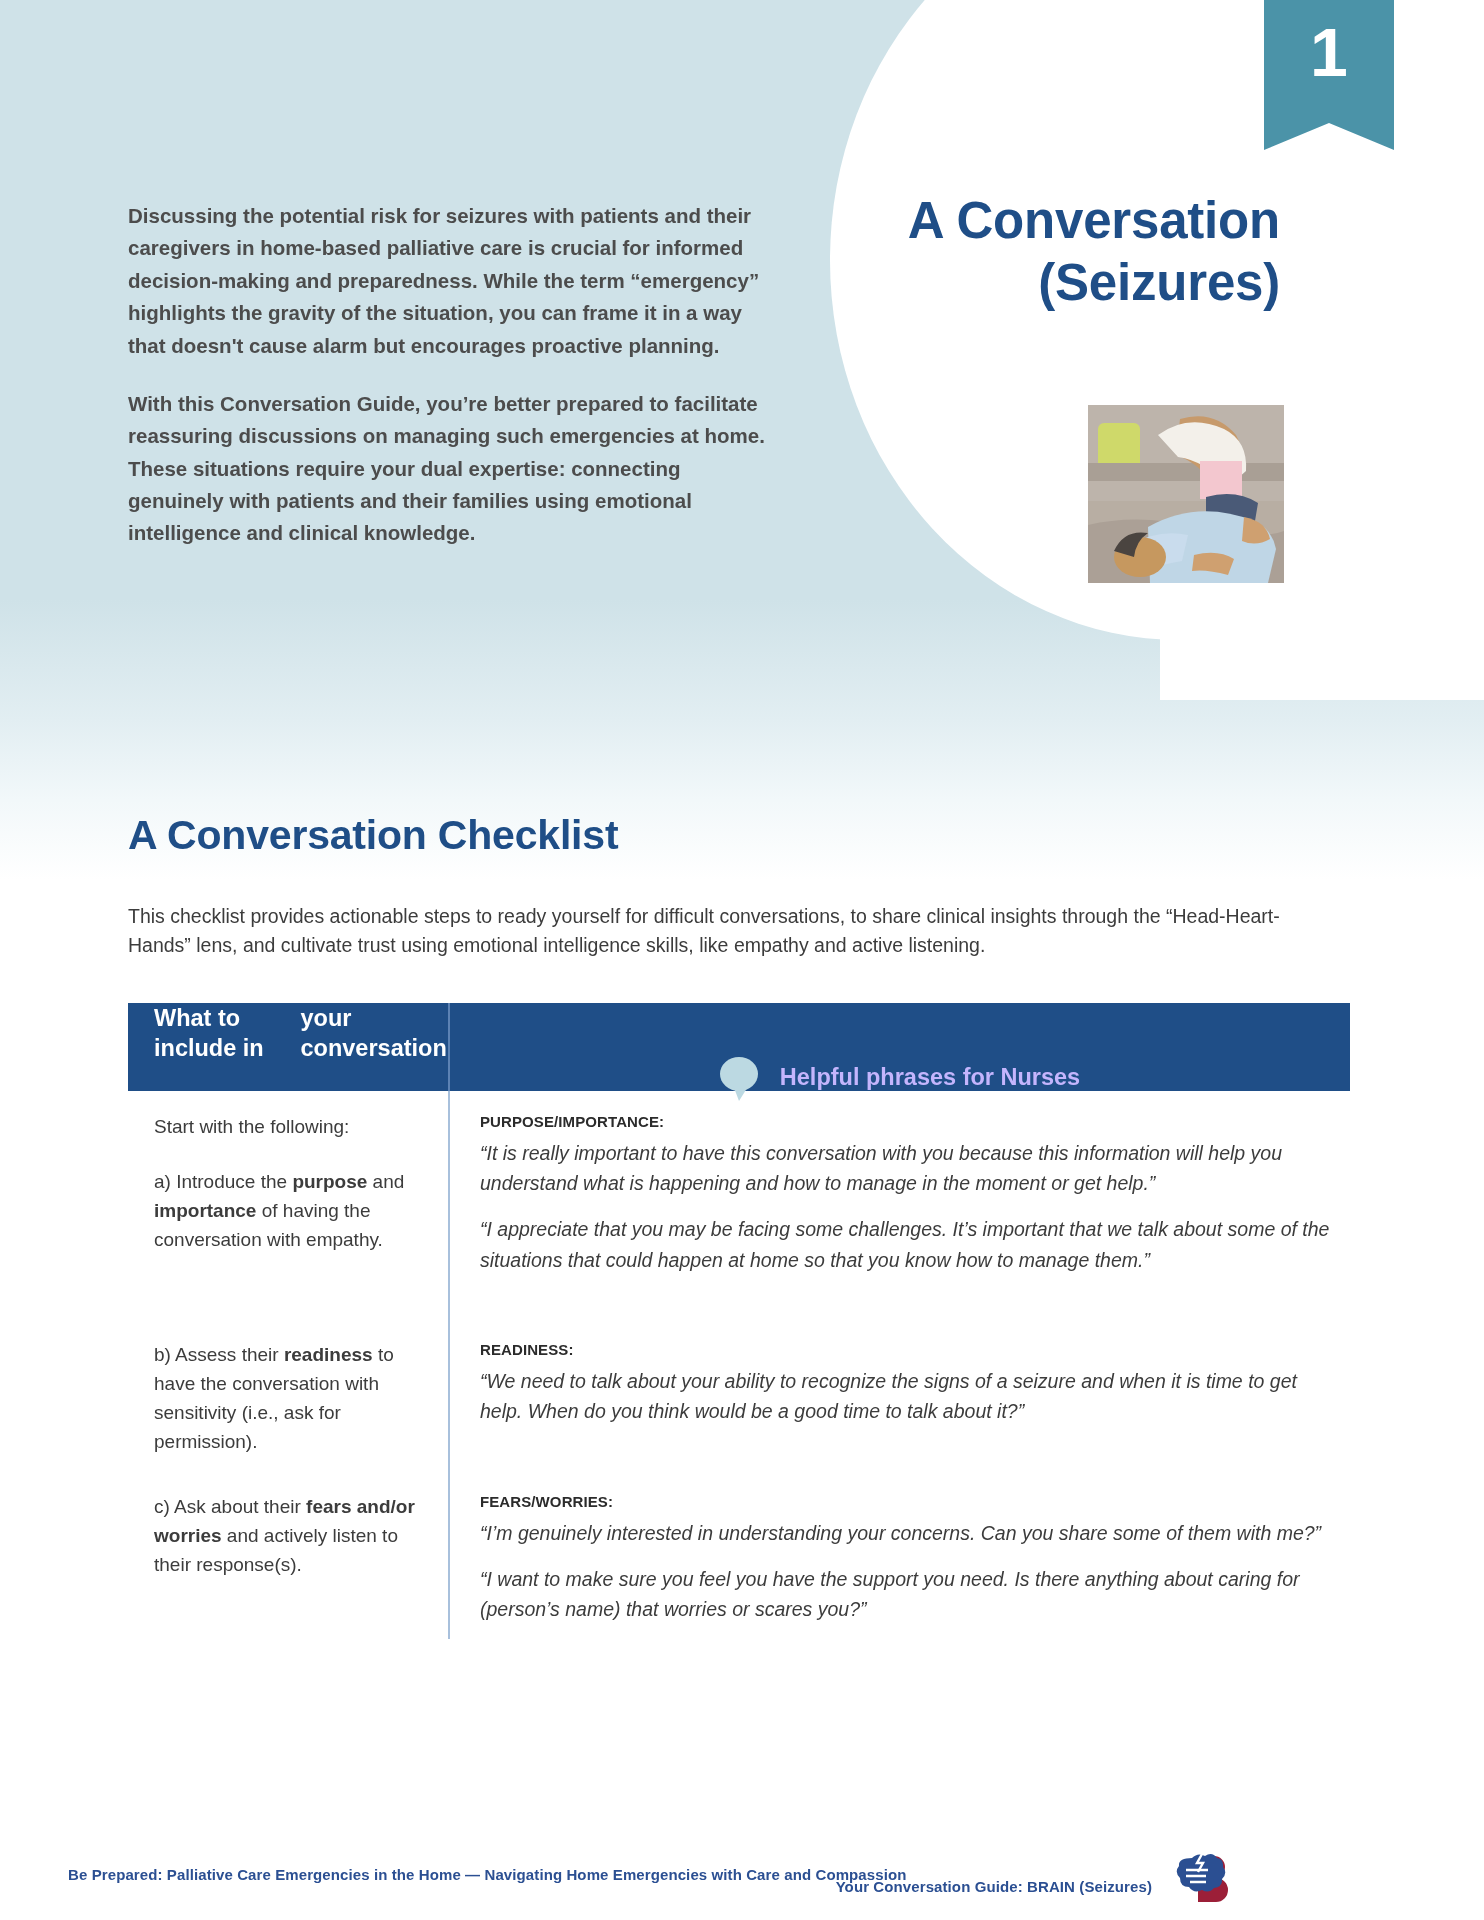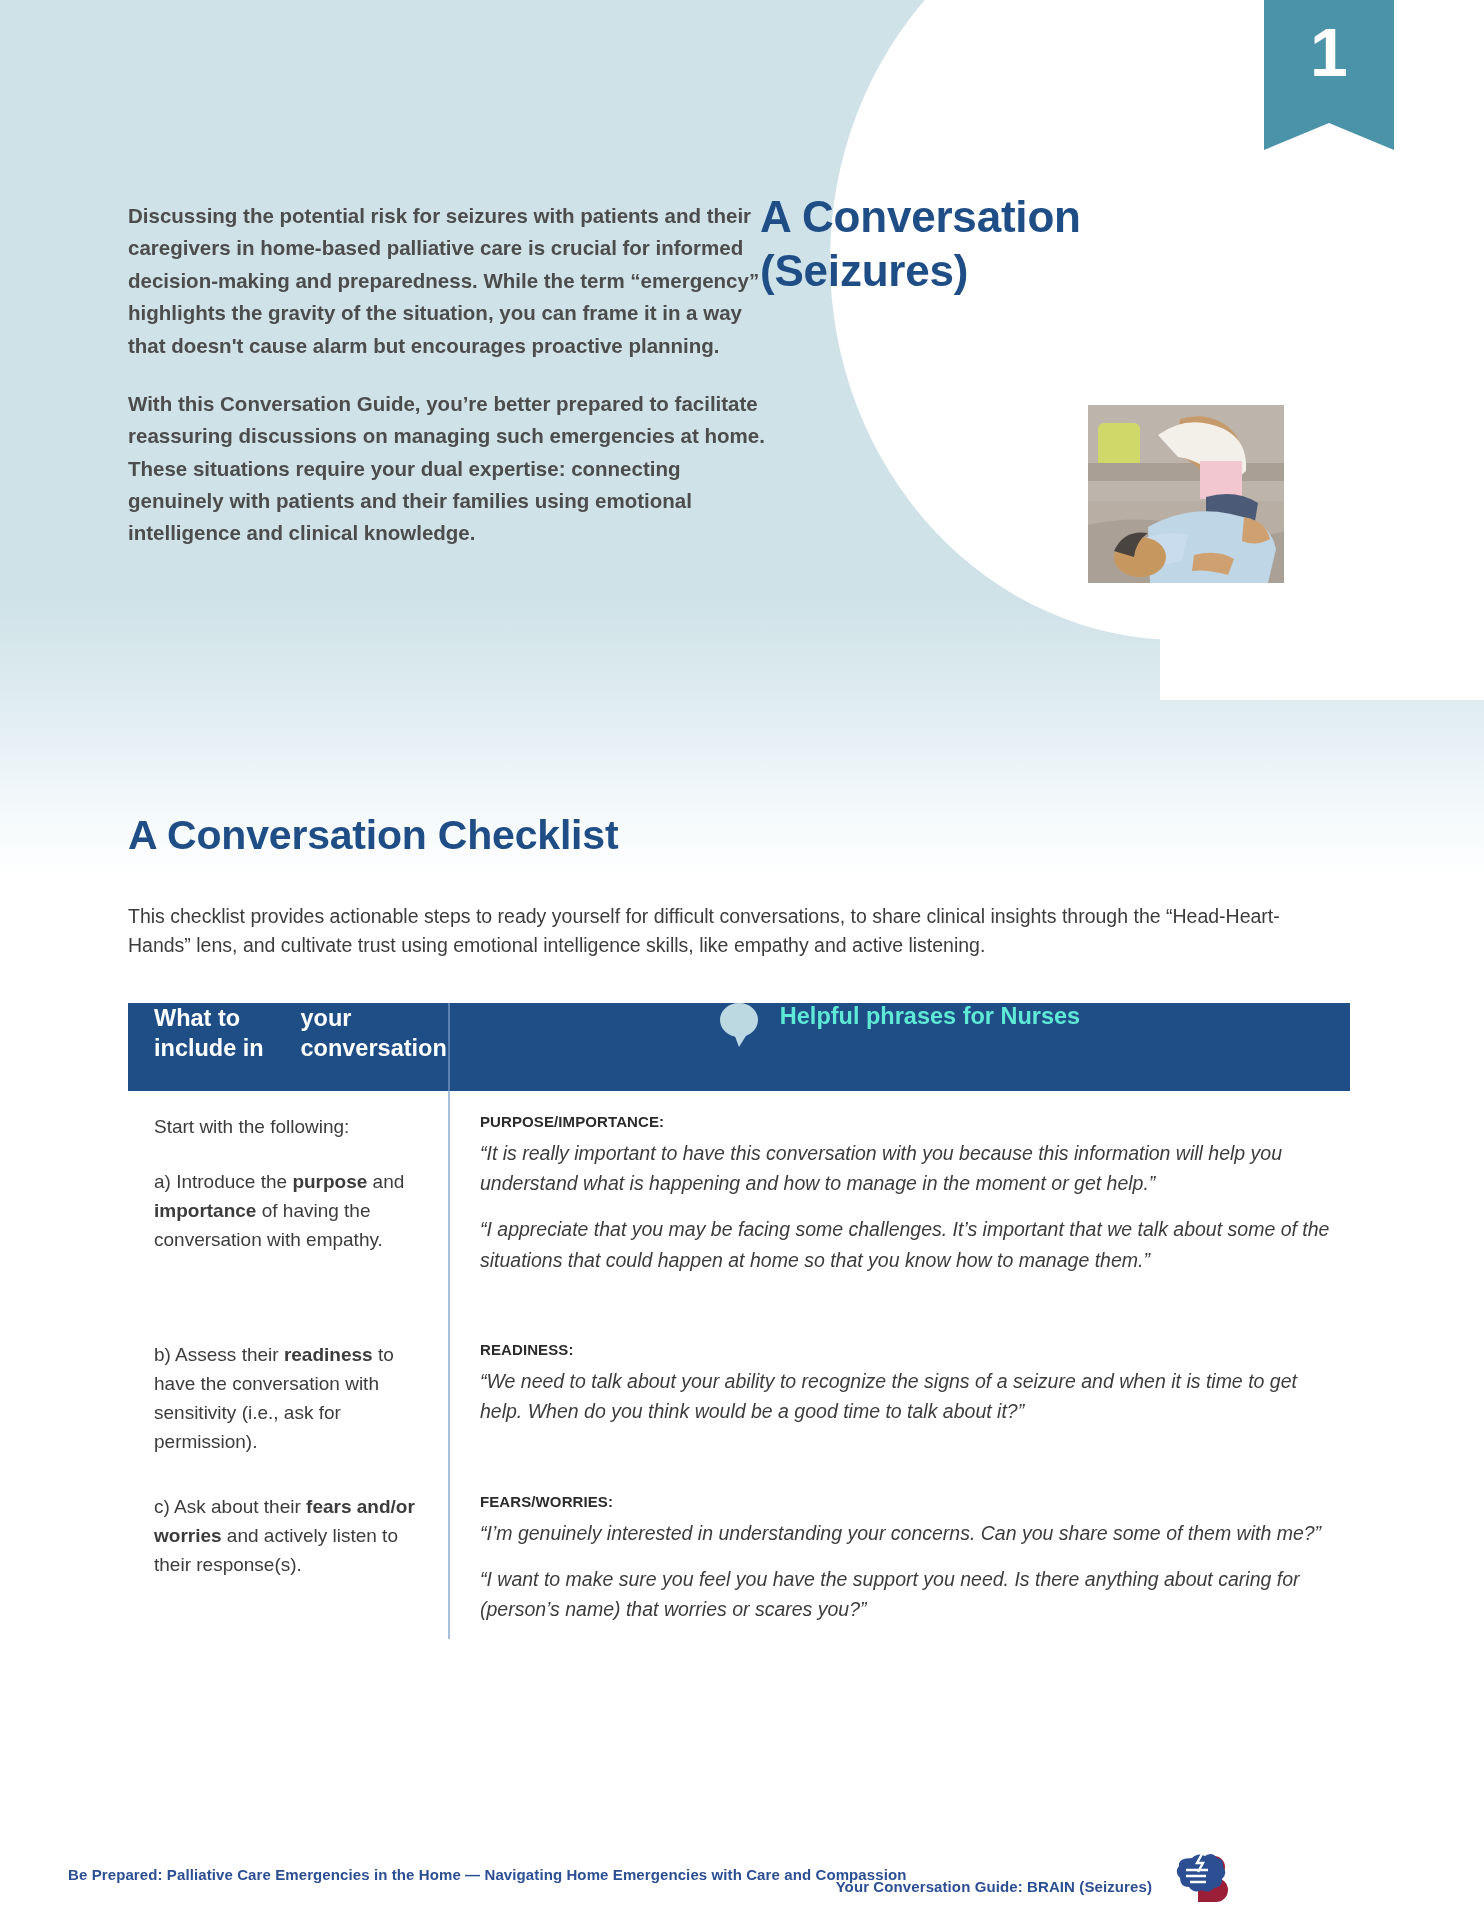--- a/index.html
+++ b/index.html
@@ -84,24 +84,24 @@
     margin-top: 18px;
     font-family: "Liberation Sans", sans-serif;
   }
 
   
   #hero-title {
     position: absolute;
     left: 760px;
     top: 190px;
     width: 520px;
-    text-align: left;
+    text-align: right;
     z-index: 6;
     color: #1f4e87;
-    font-size: 44px;
+    font-size: 51px;
     font-weight: bold;
     line-height: 1.22;
     letter-spacing: -0.2px;
   }
 
   
   #hero-photo {
     position: absolute;
     left: 1088px;
     top: 405px;
@@ -174,23 +174,23 @@
     justify-content: center;
     color: #ffffff;
     font-size: 23.5px;
     font-weight: bold;
     line-height: 1.28;
     border-right: 2px solid #5c82b4;
   }
   .th-right {
     flex: 1;
     display: flex;
-    align-items: flex-start;
+    align-items: flex-end;
     justify-content: center;
-    color: #5eead4;
+    color: #c4b5fd;
     font-size: 23.5px;
     font-weight: bold;
     gap: 20px;
   }
   .bubble-icon {
     position: relative;
     width: 38px;
     height: 34px;
     background: #bcd9e2;
     border-radius: 50%;

